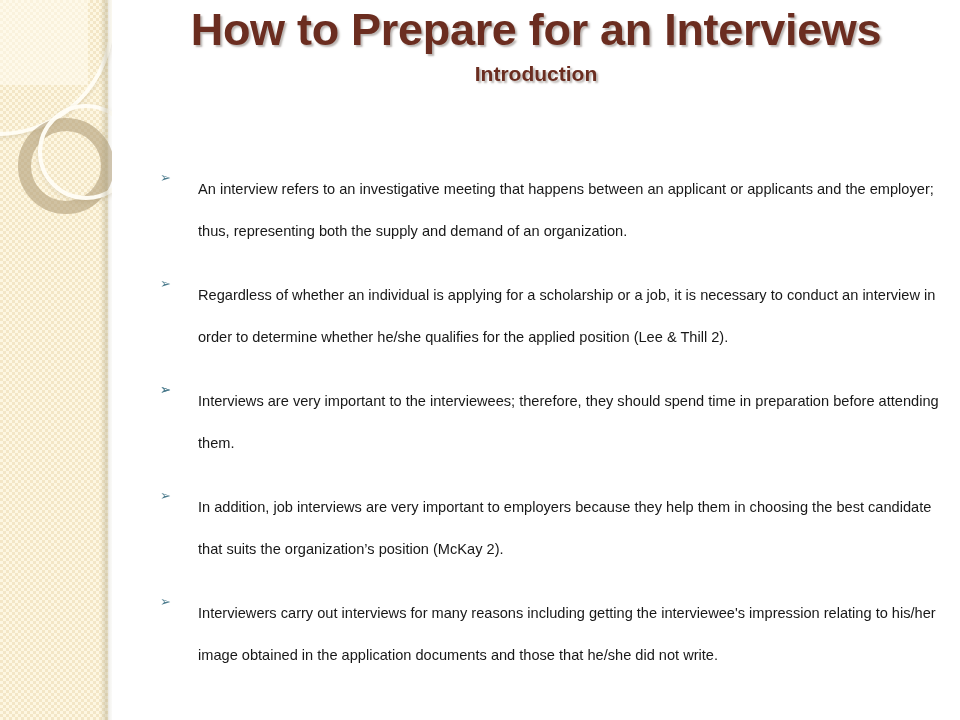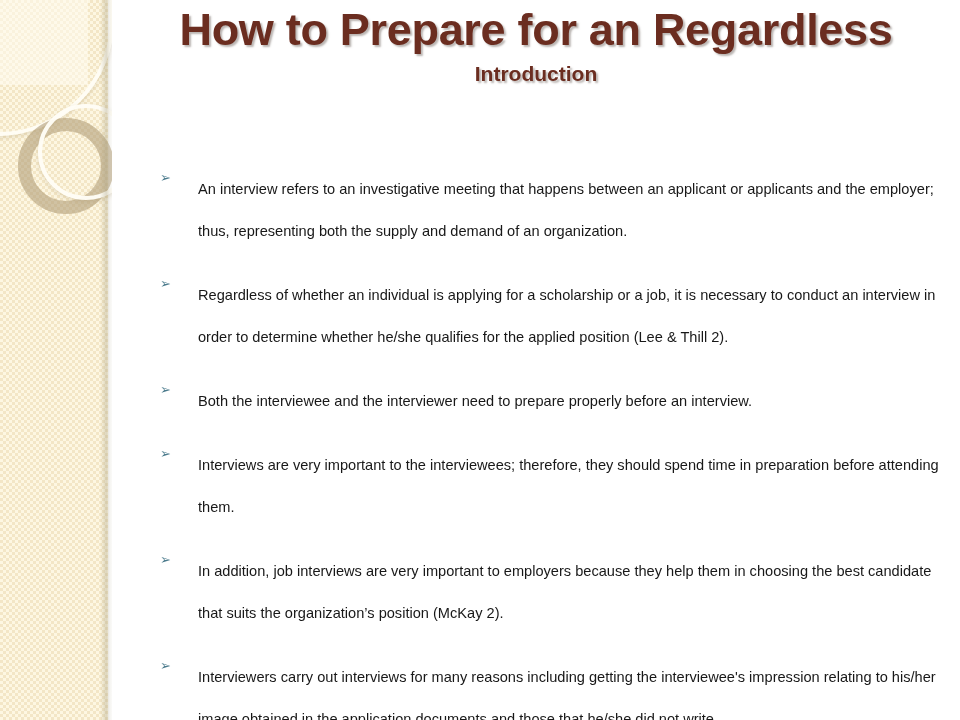--- a/index.html
+++ b/index.html
@@ -185,39 +185,38 @@
     <div class="sidebar-texture"></div>
     <div class="sidebar-panel"></div>
     <div class="arc-big"></div>
     <div class="ring-tan"></div>
     <div class="ring-tan-shade"></div>
     <div class="ring-cream"></div>
     <div class="sidebar-edge"></div>
   </div>
 
   <div class="title-block">
-    <div class="slide-title">How to Prepare for an Regardless</div>
+    <div class="slide-title">How to Prepare for an Interviews</div>
     <div class="slide-subtitle">Introduction</div>
   </div>
 
   <div class="body-block">
 
     <div class="bullet-row">
       <span class="bullet-marker">➢</span>
       <span class="bullet-text">An interview refers to an investigative meeting that happens between an applicant or applicants and the employer; thus, representing both the supply and demand of an organization.</span>
     </div>
 
     <div class="bullet-row">
       <span class="bullet-marker">➢</span>
       <span class="bullet-text">Regardless of whether an individual is applying for a scholarship or a job, it is necessary to conduct an interview in order to determine whether he/she qualifies for the applied position (Lee &amp; Thill 2).</span>
     </div>
 
     <div class="bullet-row">
       <span class="bullet-marker">➢</span>
-      <span class="bullet-text">Both the interviewee and the interviewer need to prepare properly before an interview.</span>
     </div>
 
     <div class="bullet-row">
       <span class="bullet-marker">➢</span>
       <span class="bullet-text">Interviews are very important to the interviewees; therefore, they should spend time in preparation before attending them.</span>
     </div>
 
     <div class="bullet-row">
       <span class="bullet-marker">➢</span>
       <span class="bullet-text">In addition, job interviews are very important to employers because they help them in choosing the best candidate that suits the organization’s position (McKay 2).</span>

